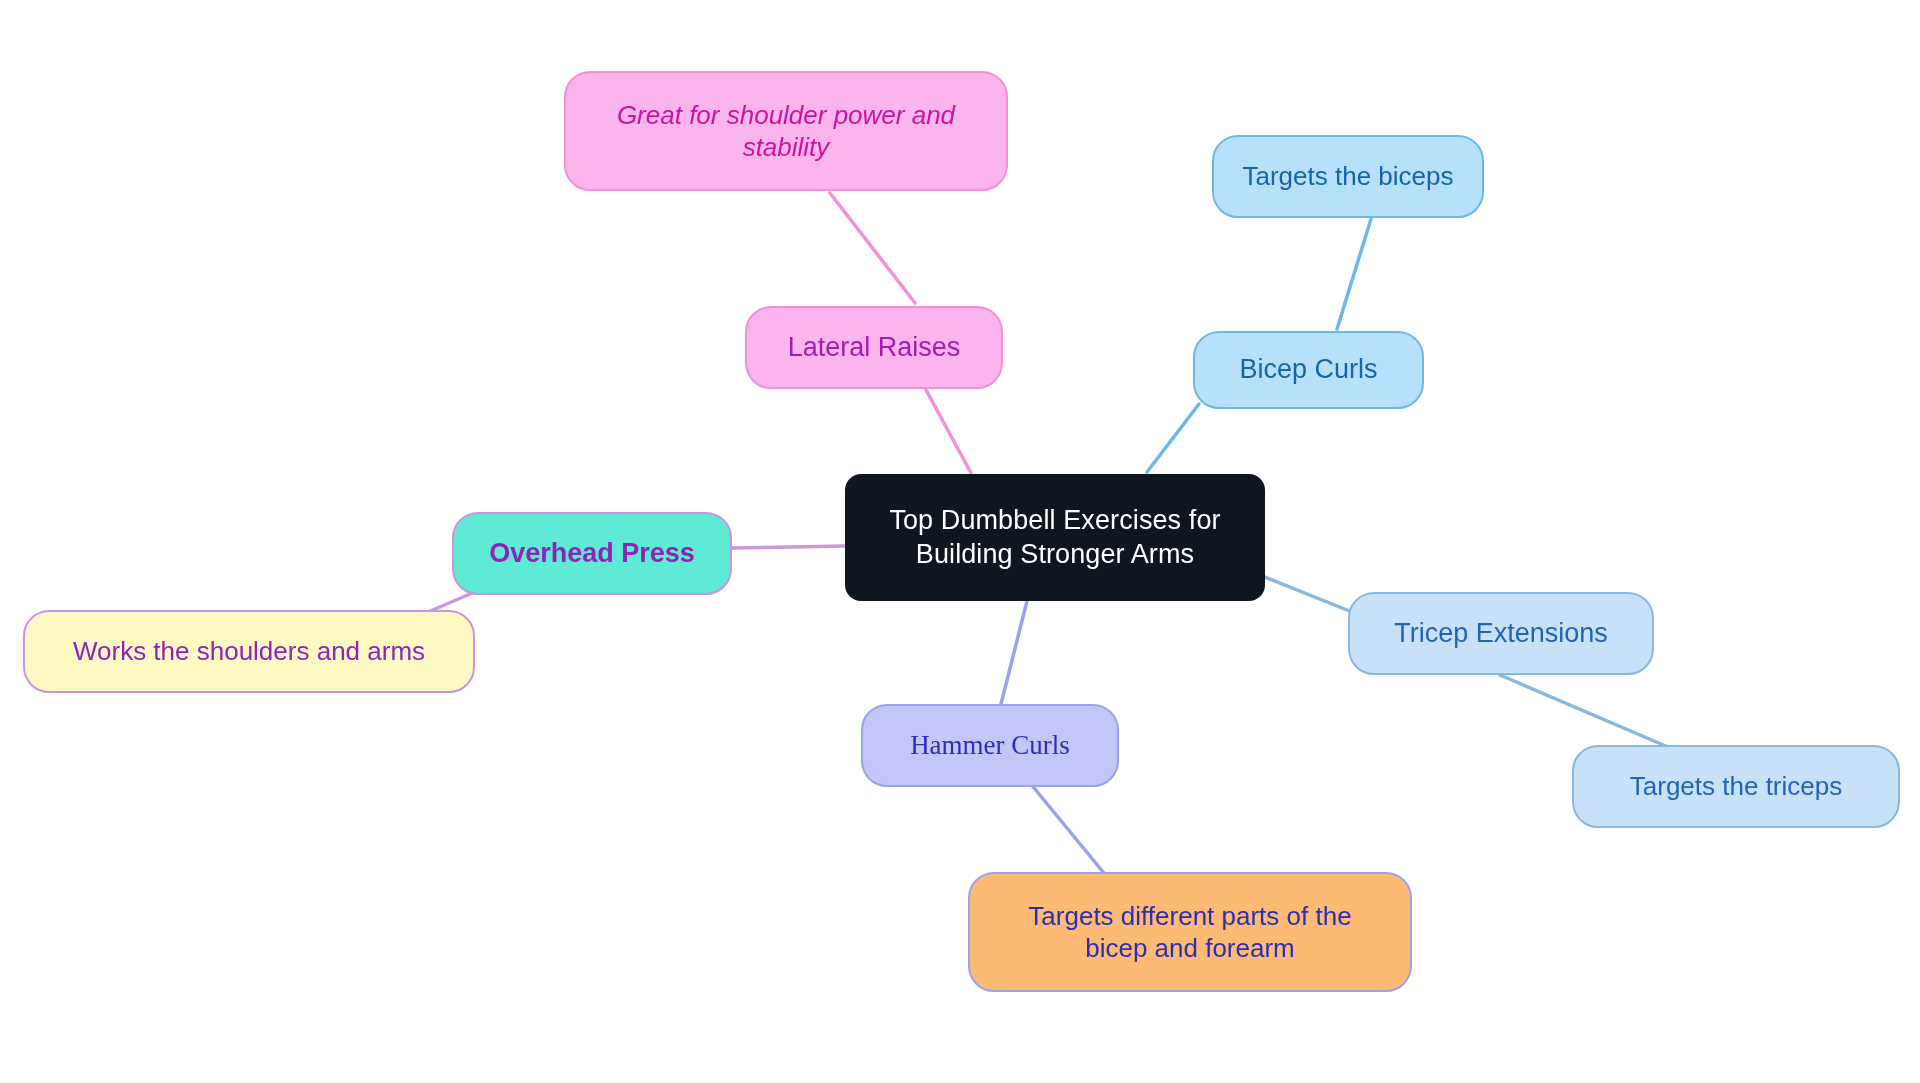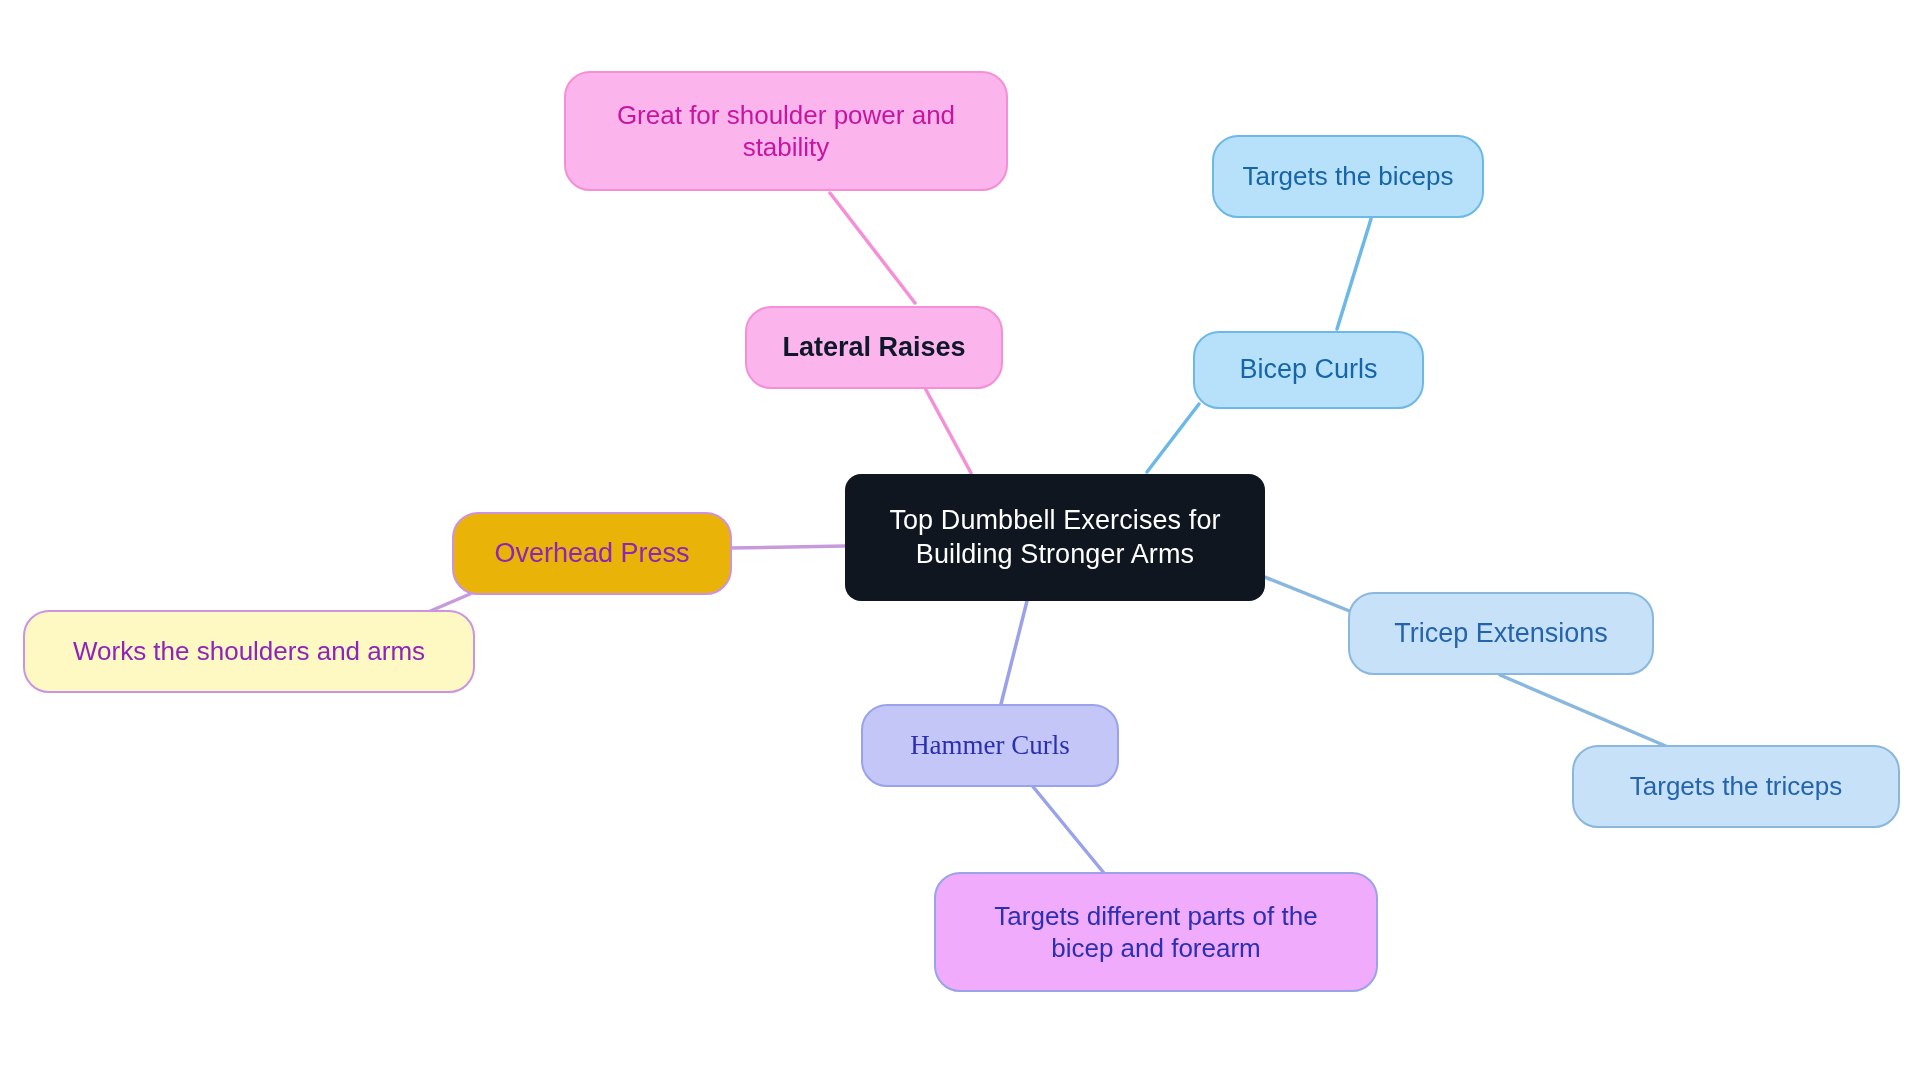--- a/index.html
+++ b/index.html
@@ -72,22 +72,22 @@
     </svg>
 
   <div id="nodes">
       <div class="node root" style="left: 845px; top: 474px; width: 420px; height: 127px; background: rgb(15, 22, 32); border-color: rgb(15, 22, 32); color: rgb(255, 255, 255);"><span>Top Dumbbell Exercises for
 Building Stronger Arms</span></div>
       <div class="node branch" style="left: 1193px; top: 331px; width: 231px; height: 78px; background: rgb(183, 224, 251); border-color: rgb(108, 185, 232); color: rgb(21, 101, 168);"><span>Bicep Curls</span></div>
       <div class="node leaf" style="left: 1212px; top: 135px; width: 272px; height: 83px; background: rgb(183, 224, 251); border-color: rgb(108, 185, 232); color: rgb(21, 101, 168);"><span>Targets the biceps</span></div>
       <div class="node branch" style="left: 1348px; top: 592px; width: 306px; height: 83px; background: rgb(199, 225, 248); border-color: rgb(137, 183, 221); color: rgb(36, 100, 173);"><span>Tricep Extensions</span></div>
       <div class="node leaf" style="left: 1572px; top: 745px; width: 328px; height: 83px; background: rgb(199, 225, 248); border-color: rgb(137, 183, 221); color: rgb(36, 100, 173);"><span>Targets the triceps</span></div>
       <div class="node branch" style="left: 861px; top: 704px; width: 258px; height: 83px; background: rgb(195, 198, 247); border-color: rgb(155, 162, 236); color: rgb(43, 47, 176); font-family: Liberation Serif, serif;"><span>Hammer Curls</span></div>
-      <div class="node leaf" style="left: 934px; top: 872px; width: 444px; height: 120px; background: #f0abfc; border-color: rgb(155, 162, 236); color: rgb(43, 47, 176);"><span>Targets different parts of the
+      <div class="node leaf" style="left: 968px; top: 872px; width: 444px; height: 120px; background: #fdba74; border-color: rgb(155, 162, 236); color: rgb(43, 47, 176);"><span>Targets different parts of the
 bicep and forearm</span></div>
-      <div class="node branch" style="left: 452px; top: 512px; width: 280px; height: 83px; background: #eab308; border-color: rgb(204, 147, 224); color: rgb(142, 36, 184);"><span>Overhead Press</span></div>
+      <div class="node branch" style="left: 452px; top: 512px; width: 280px; height: 83px; background: #5eead4; border-color: rgb(204, 147, 224); color: rgb(142, 36, 184); font-weight: bold;"><span>Overhead Press</span></div>
       <div class="node leaf" style="left: 23px; top: 610px; width: 452px; height: 83px; background: #fef9c3; border-color: rgb(204, 147, 224); color: rgb(142, 36, 184);"><span>Works the shoulders and arms</span></div>
-      <div class="node branch" style="left: 745px; top: 306px; width: 258px; height: 83px; background: rgb(251, 180, 236); border-color: rgb(244, 143, 216); color: #0f172a; font-weight: bold;"><span>Lateral Raises</span></div>
-      <div class="node leaf" style="left: 564px; top: 71px; width: 444px; height: 120px; background: rgb(251, 180, 236); border-color: rgb(244, 143, 216); color: rgb(199, 22, 158);"><span>Great for shoulder power and
+      <div class="node branch" style="left: 745px; top: 306px; width: 258px; height: 83px; background: rgb(251, 180, 236); border-color: rgb(244, 143, 216); color: #a21caf;"><span>Lateral Raises</span></div>
+      <div class="node leaf" style="left: 564px; top: 71px; width: 444px; height: 120px; background: rgb(251, 180, 236); border-color: rgb(244, 143, 216); color: rgb(199, 22, 158); font-style: italic;"><span>Great for shoulder power and
 stability</span></div>
     </div>
 
 </div>
 
 </body></html>

